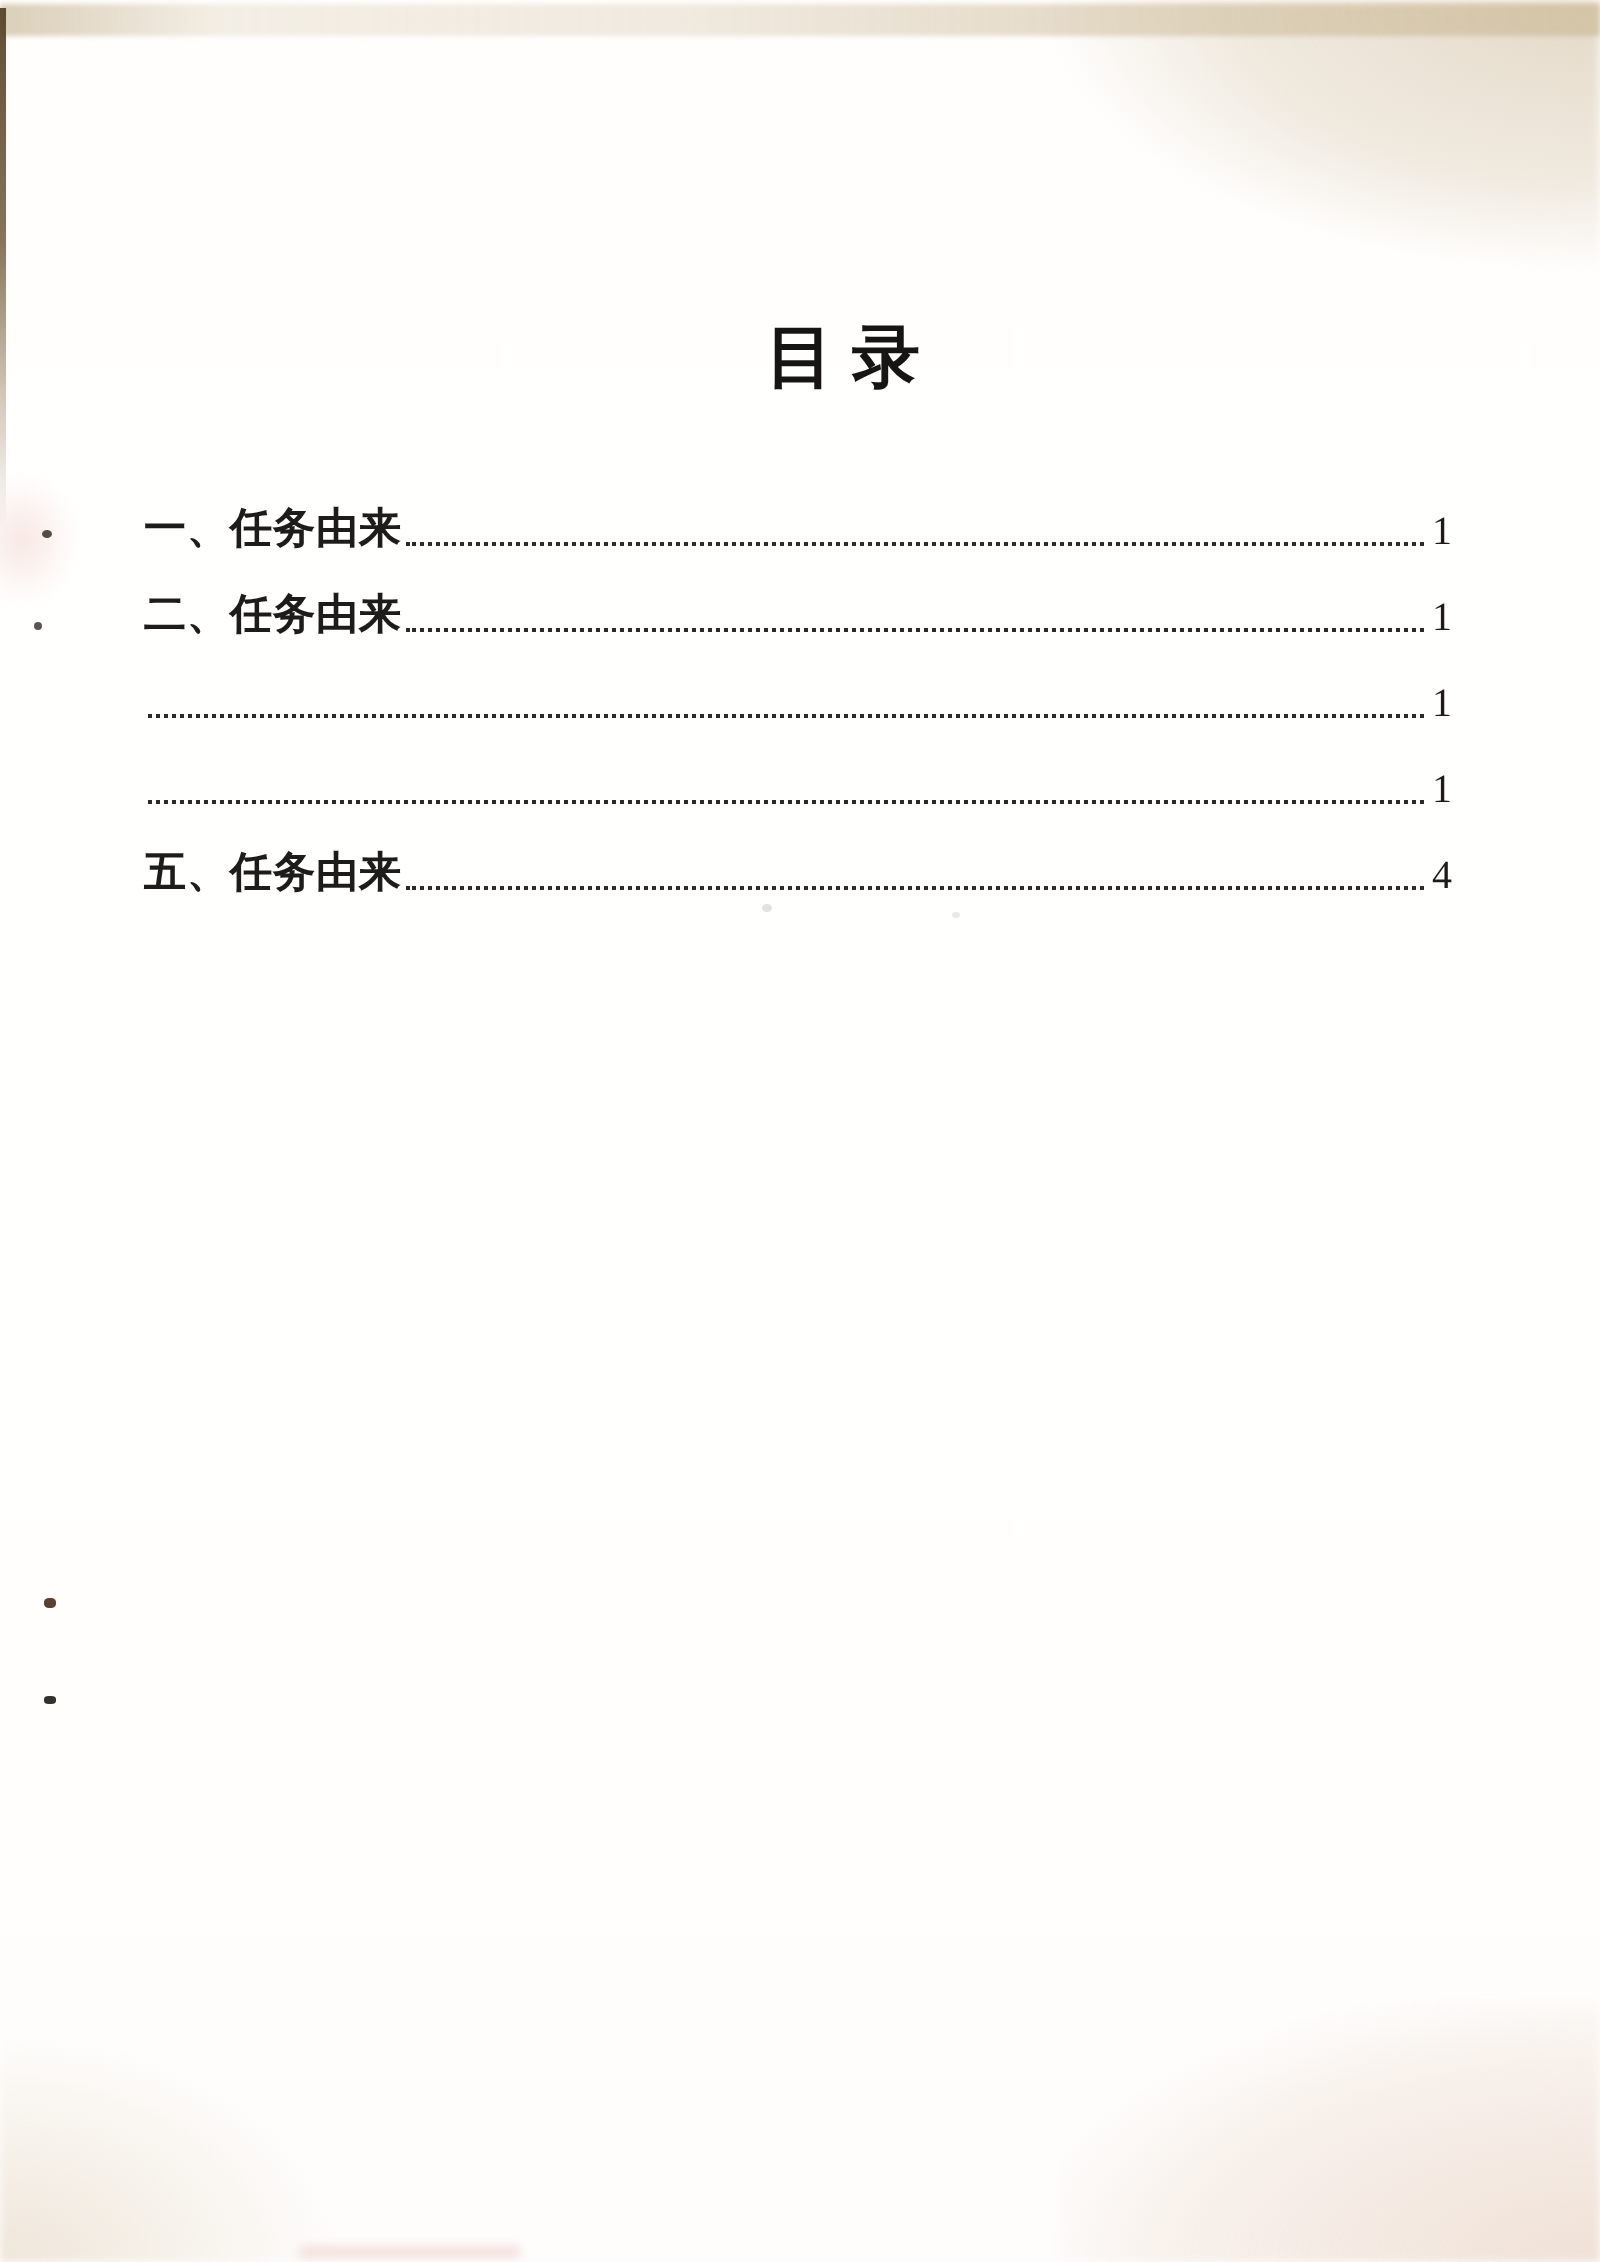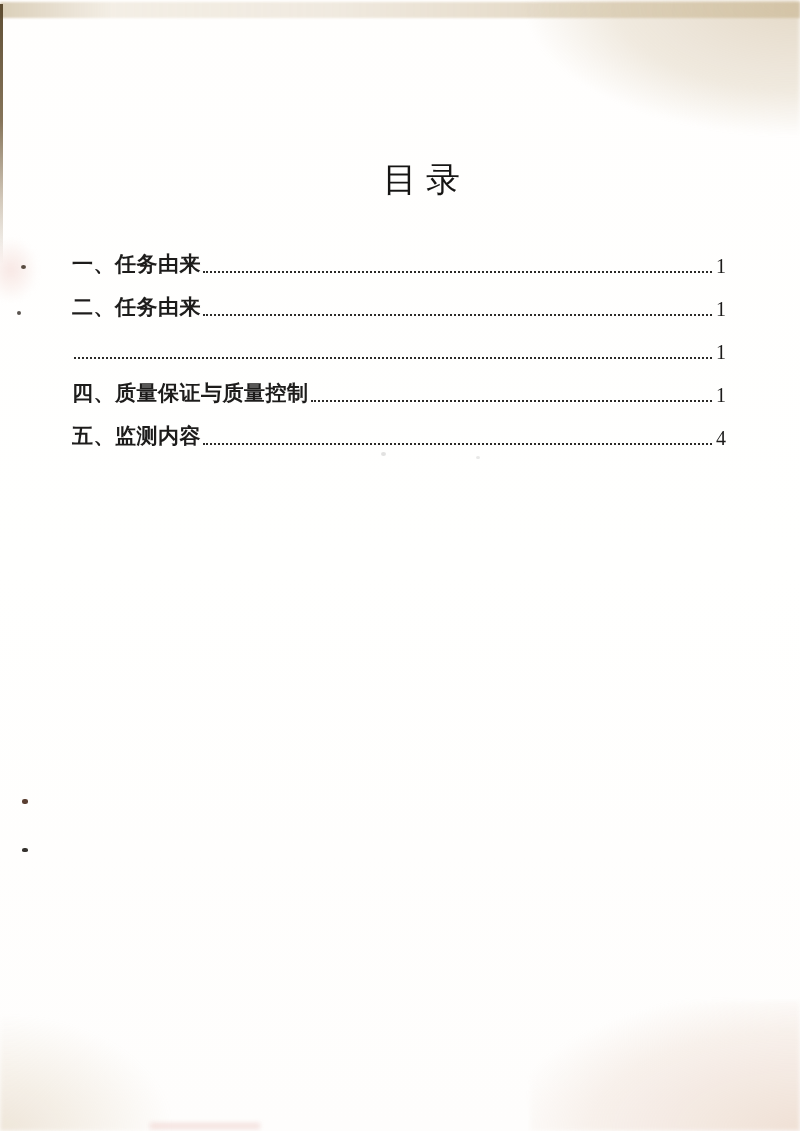--- a/index.html
+++ b/index.html
@@ -76,21 +76,21 @@
   .speck-5 { left: 381px; top: 452px; width: 5px; height: 4px; background: #8a8a8a; opacity: .25; }
   .speck-6 { left: 476px; top: 456px; width: 4px; height: 3px; background: #8a8a8a; opacity: .20; }
 
   
   .doc-title {
     position: absolute;
     left: 383px; top: 159px;
     margin: 0;
     font-family: "Liberation Sans", sans-serif;
     font-size: 34px; line-height: 40px;
-    font-weight: 400;
+    font-weight: 700;
     letter-spacing: 9px;
     color: #161514;
     white-space: nowrap;
   }
   .toc {
     position: absolute;
     left: 72px; right: 74px; top: 252px;
   }
   .toc-row {
     display: flex;
@@ -154,25 +154,24 @@
       <span class="toc-leader"></span>
       <span class="toc-page">1</span>
     </div>
 
     <div class="toc-row">
       <span class="toc-leader"></span>
       <span class="toc-page">1</span>
     </div>
 
     <div class="toc-row">
-      <span class="toc-label">四、质量保证与质量控制</span>
       <span class="toc-leader"></span>
       <span class="toc-page">1</span>
     </div>
 
     <div class="toc-row">
-      <span class="toc-label">五、监测内容</span>
+      <span class="toc-label">五、任务由来</span>
       <span class="toc-leader"></span>
       <span class="toc-page">4</span>
     </div>
 
   </div>
 </div>
 
 </body></html>

